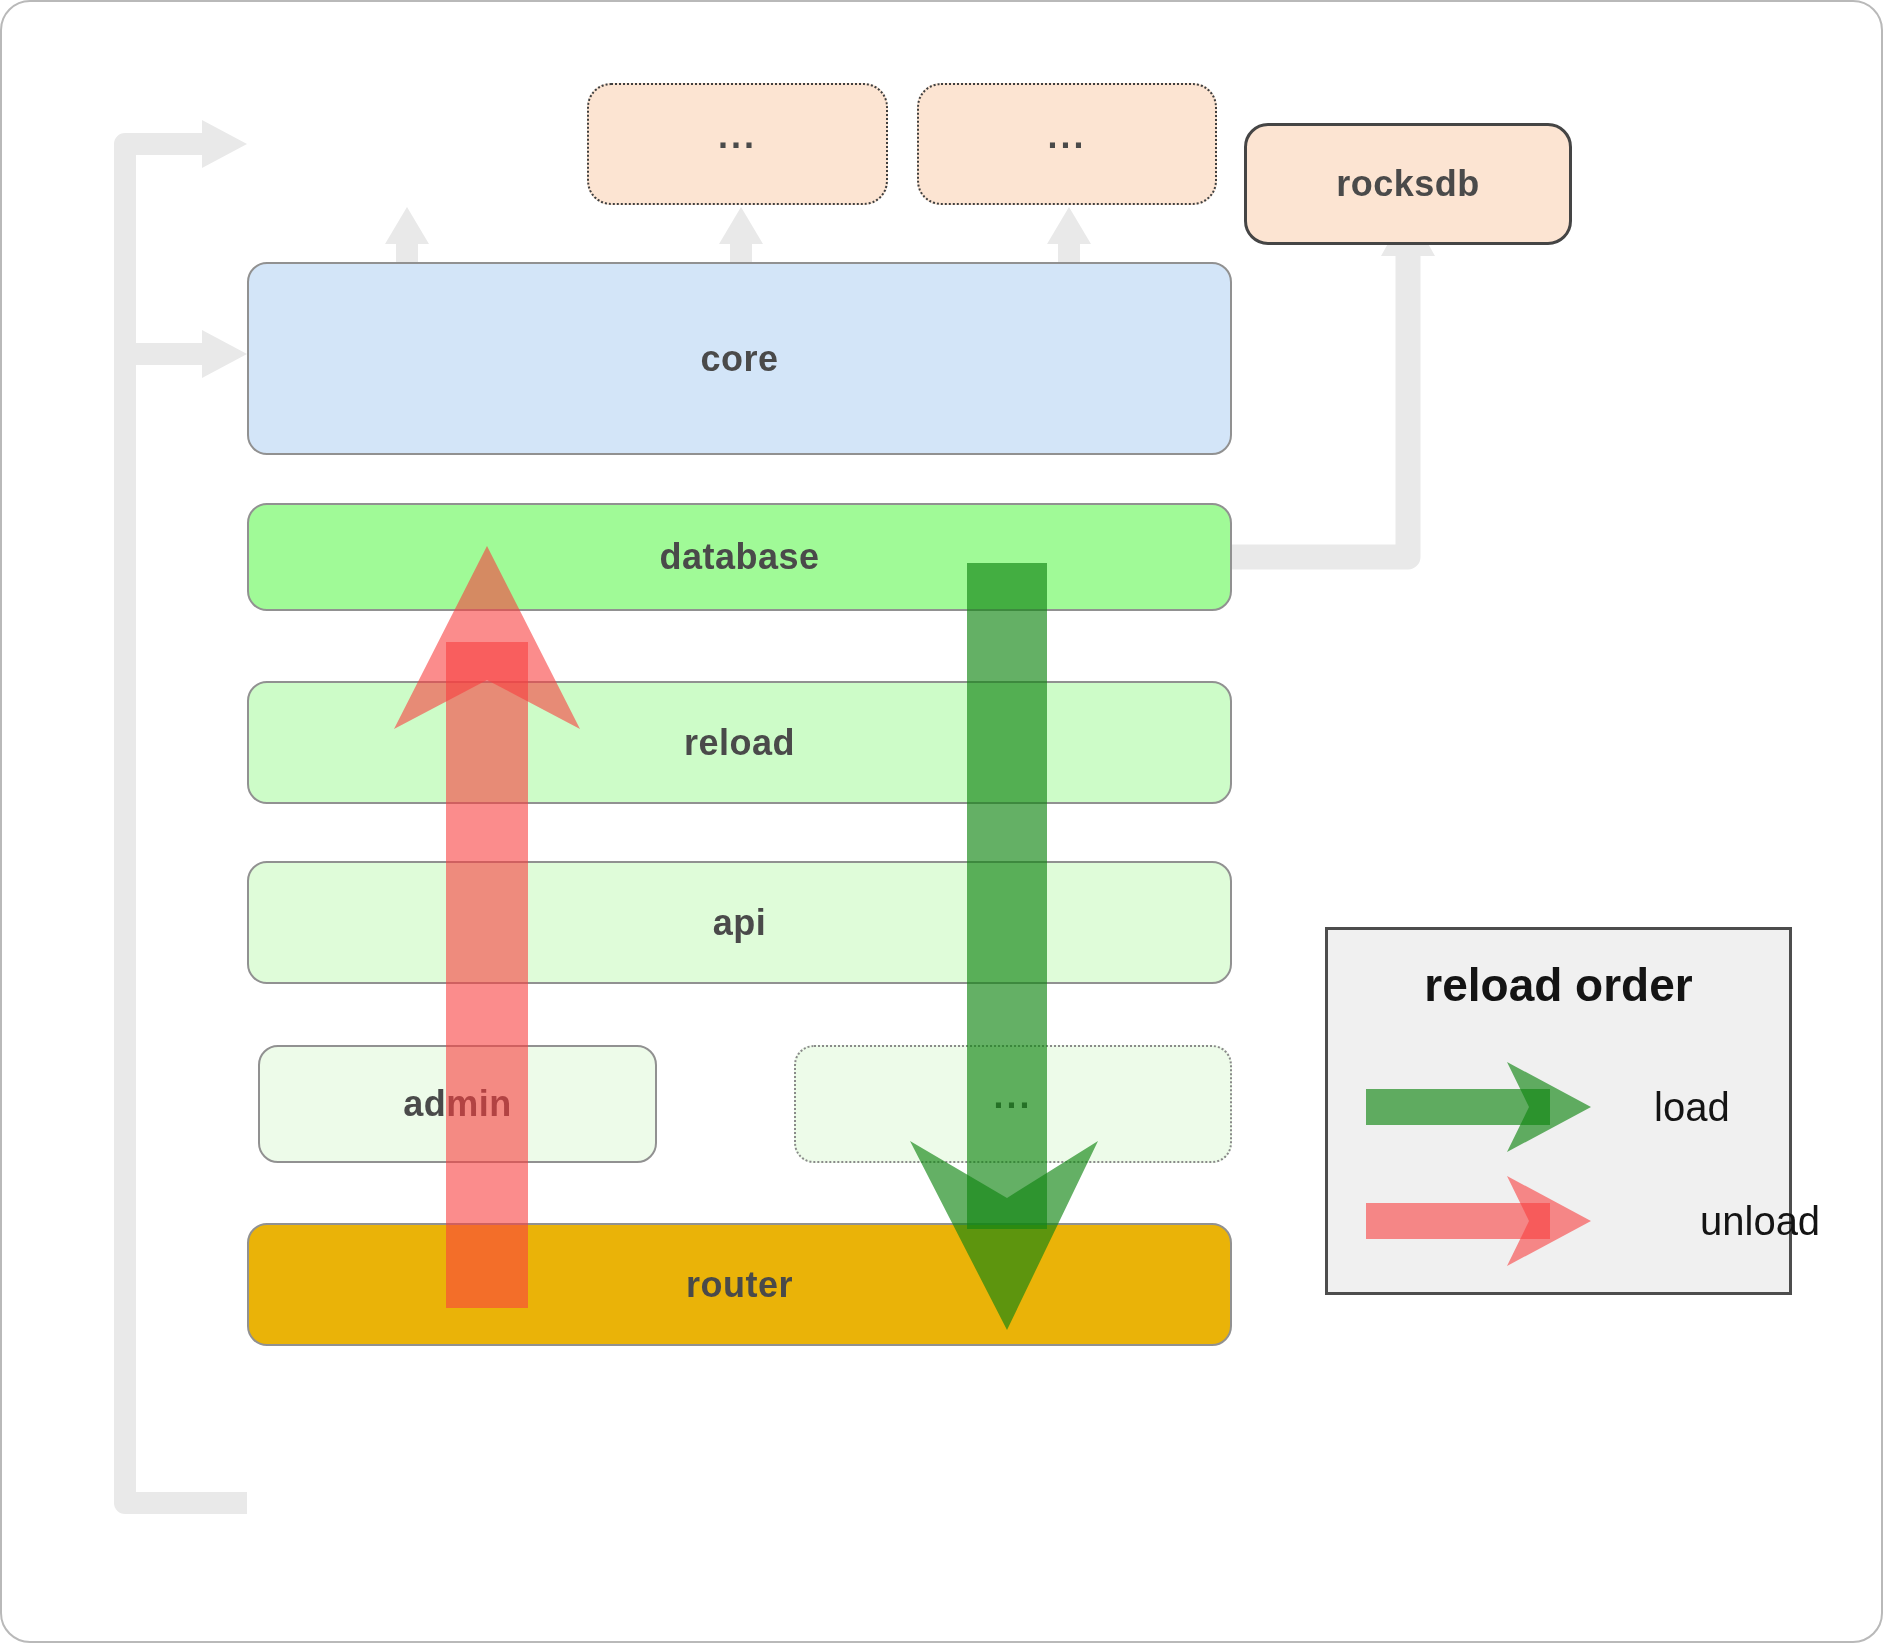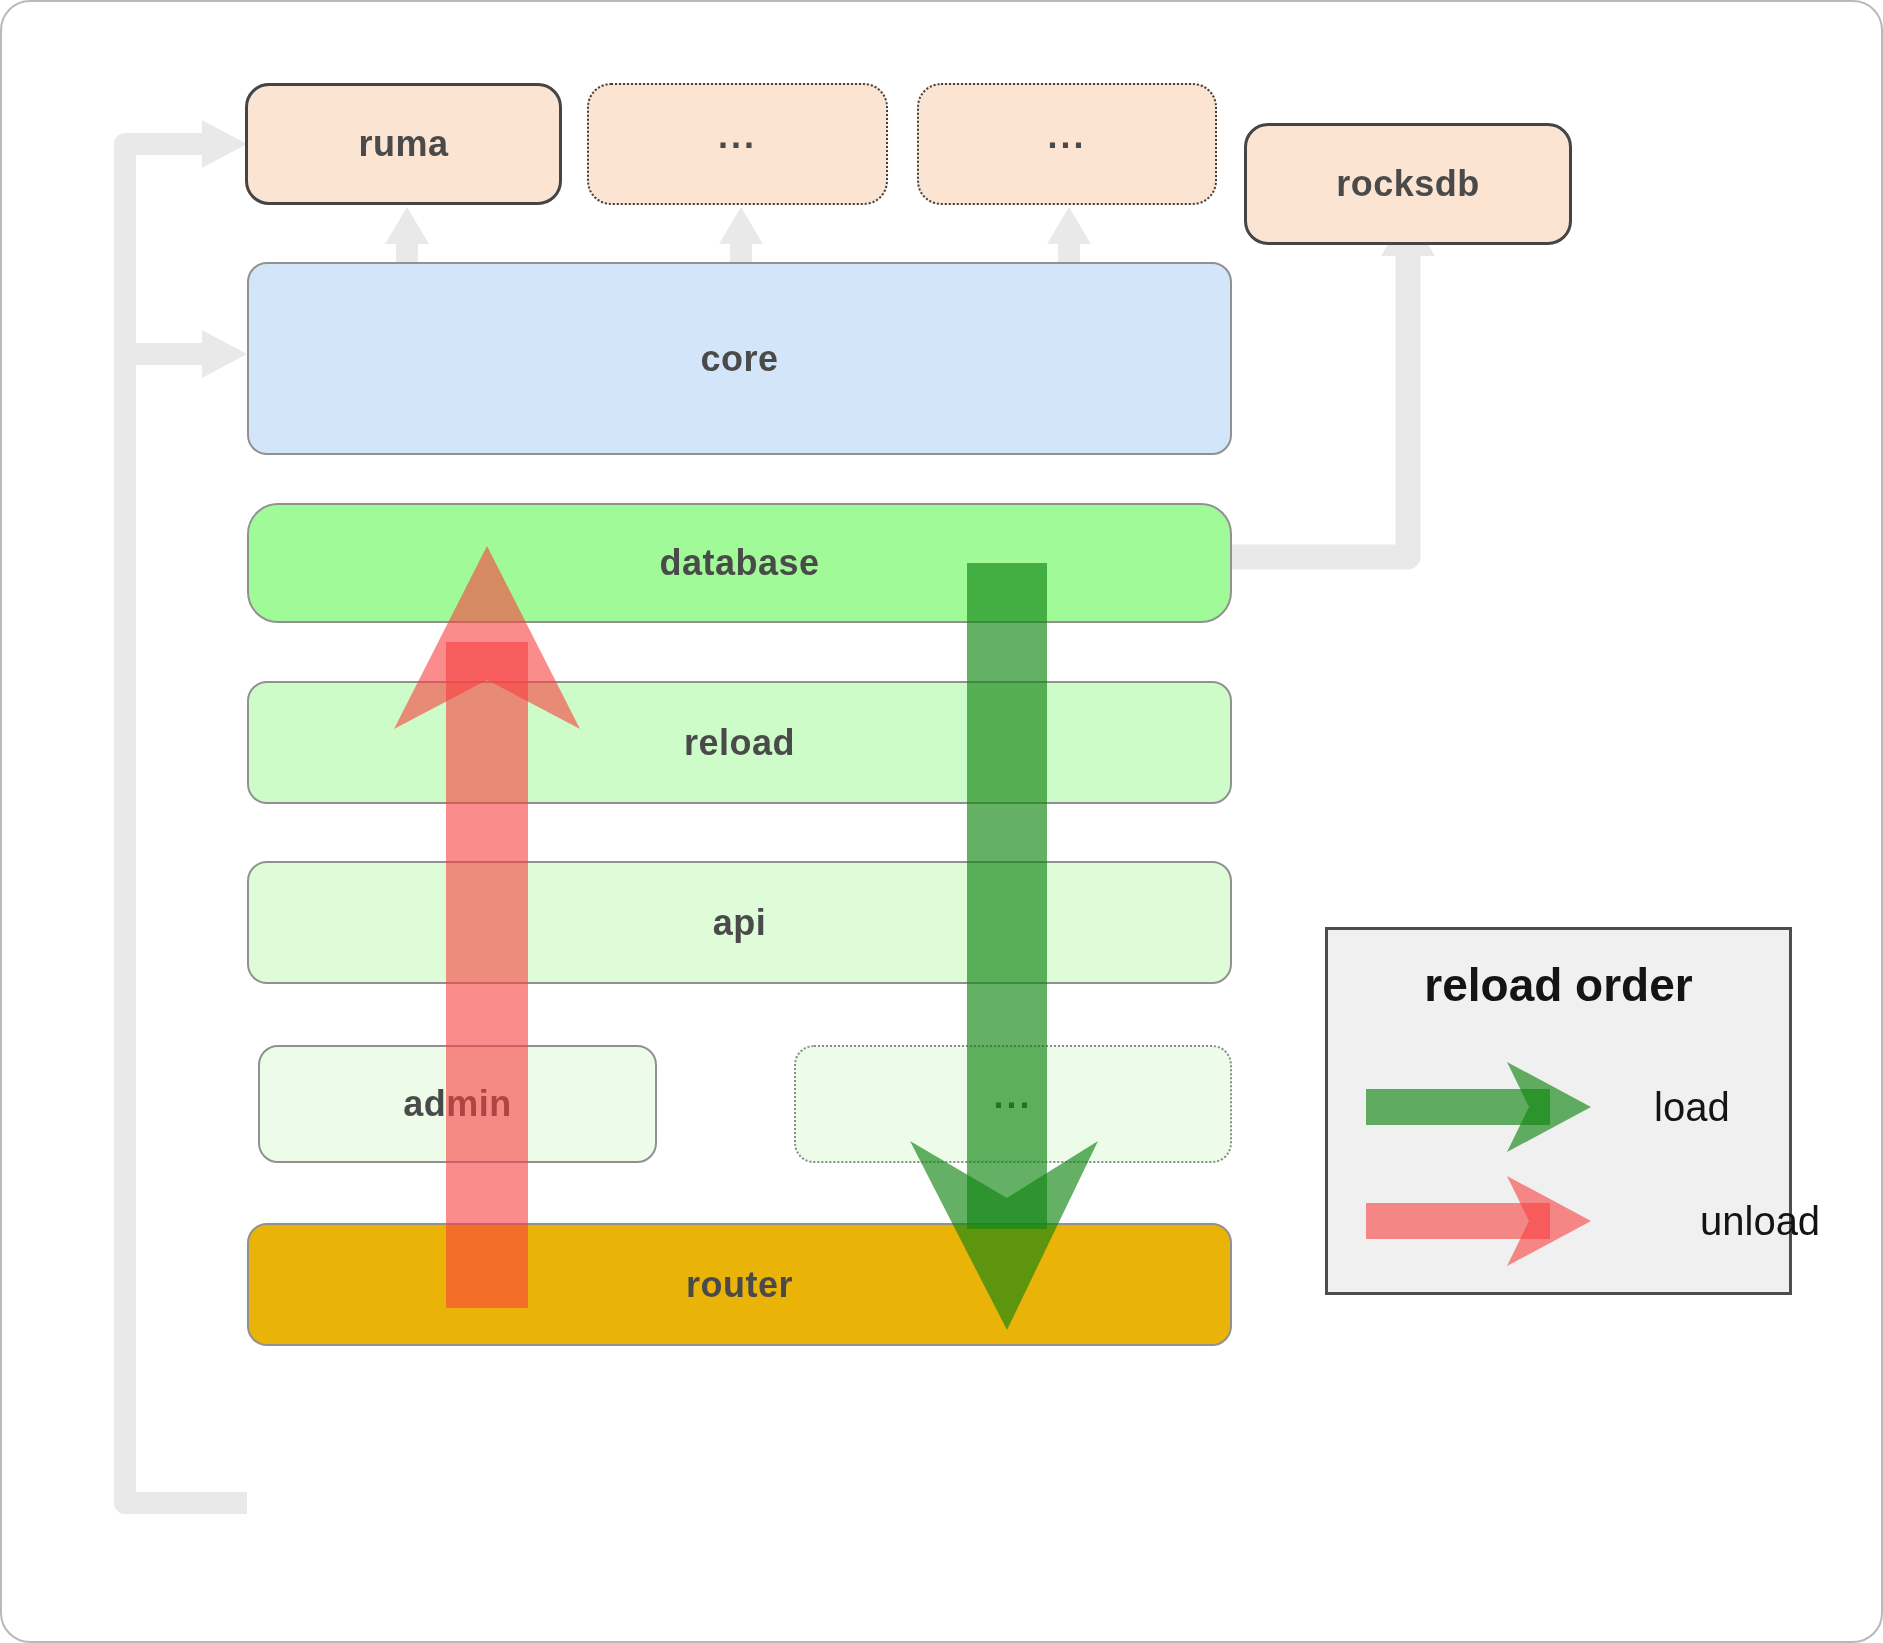--- a/index.html
+++ b/index.html
@@ -79,37 +79,34 @@
       <polygon points="717,242 761,242 739,205"></polygon>
       <rect x="1056" y="238" width="22" height="24"></rect>
       <polygon points="1045,242 1089,242 1067,205"></polygon>
     </g>
     <g>
       <path d="M1230 555 L1406 555 L1406 250" stroke="#e9e9e9" fill="none" stroke-width="25" stroke-linejoin="round"></path>
       <polygon fill="#e9e9e9" points="1379,254 1433,254 1406,206"></polygon>
     </g>
   </svg>
 
-  <div class="node peach solid-dark" style="left:243px;top:81px;width:317px;height:122px;">
-    <span>ruma</span>
-  </div>
   <div class="node peach dotted-dark" style="left:585px;top:81px;width:301px;height:122px;">
     <span class="dots">...</span>
   </div>
   <div class="node peach dotted-dark" style="left:915px;top:81px;width:300px;height:122px;">
     <span class="dots">...</span>
   </div>
   <div class="node peach solid-dark" style="left:1242px;top:81px;width:328px;height:122px;margin-top:40px;">
     <span>rocksdb</span>
   </div>
 
   <div class="node core-blue layer" style="left:245px;top:260px;width:985px;height:193px;">
     <span>core</span>
   </div>
-  <div class="node db-green layer" style="left:245px;top:501px;width:985px;height:120px;border-radius:31px;">
+  <div class="node db-green layer" style="left:245px;top:501px;width:985px;height:108px;">
     <span>database</span>
   </div>
   <div class="node svc-green layer" style="left:245px;top:679px;width:985px;height:123px;">
     <span>reload</span>
   </div>
   <div class="node api-green layer" style="left:245px;top:859px;width:985px;height:123px;">
     <span>api</span>
   </div>
   <div class="node pale-green layer" style="left:256px;top:1043px;width:399px;height:118px;">
     <span>admin</span>

